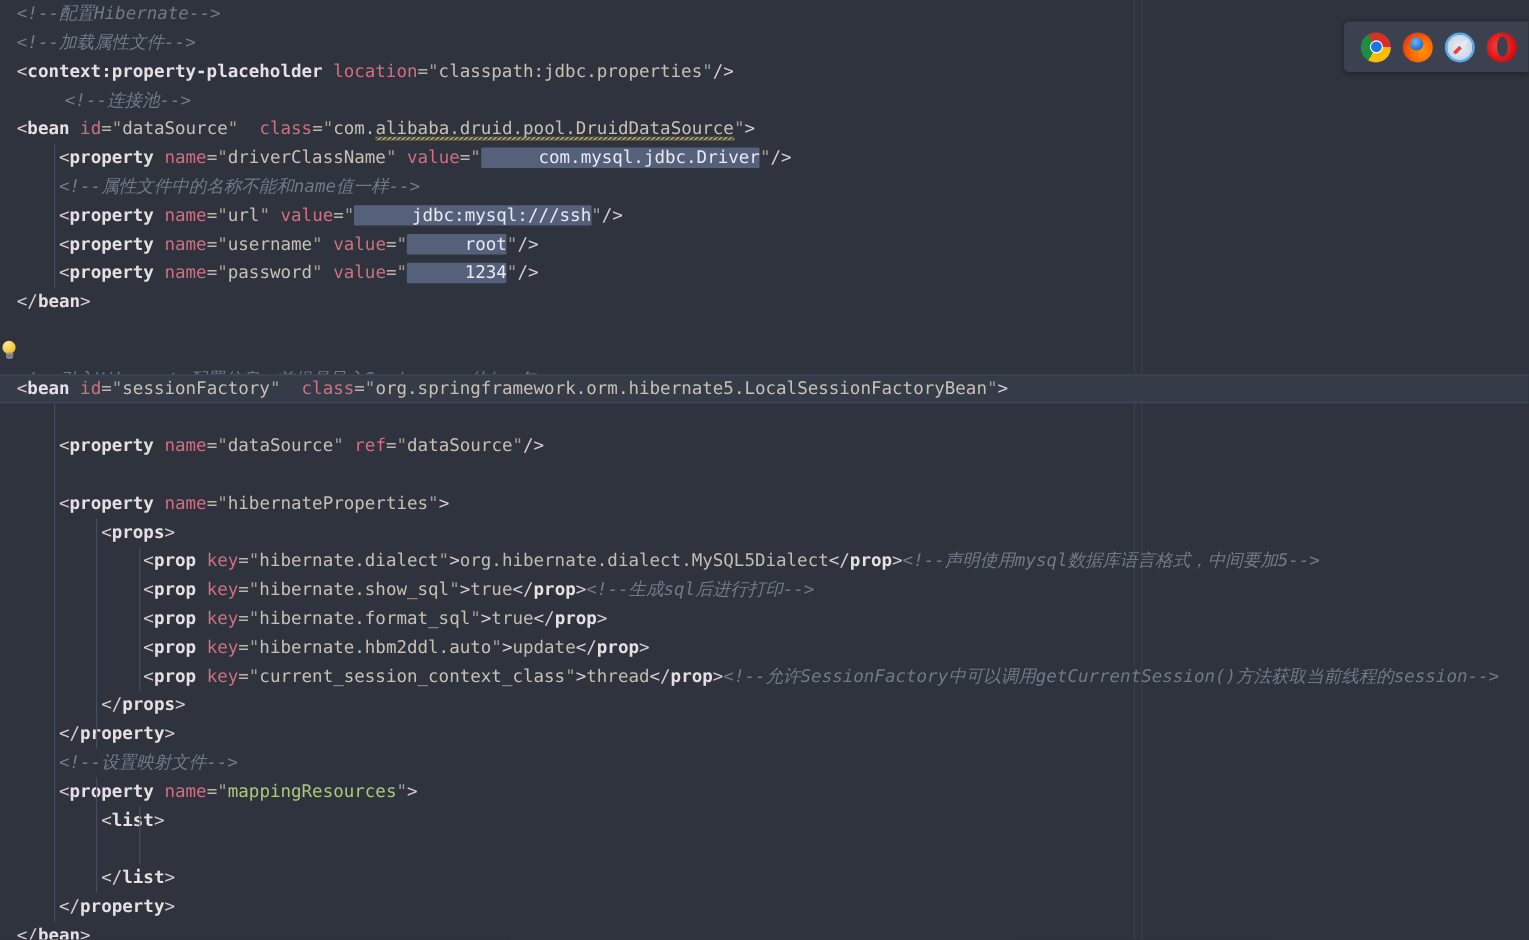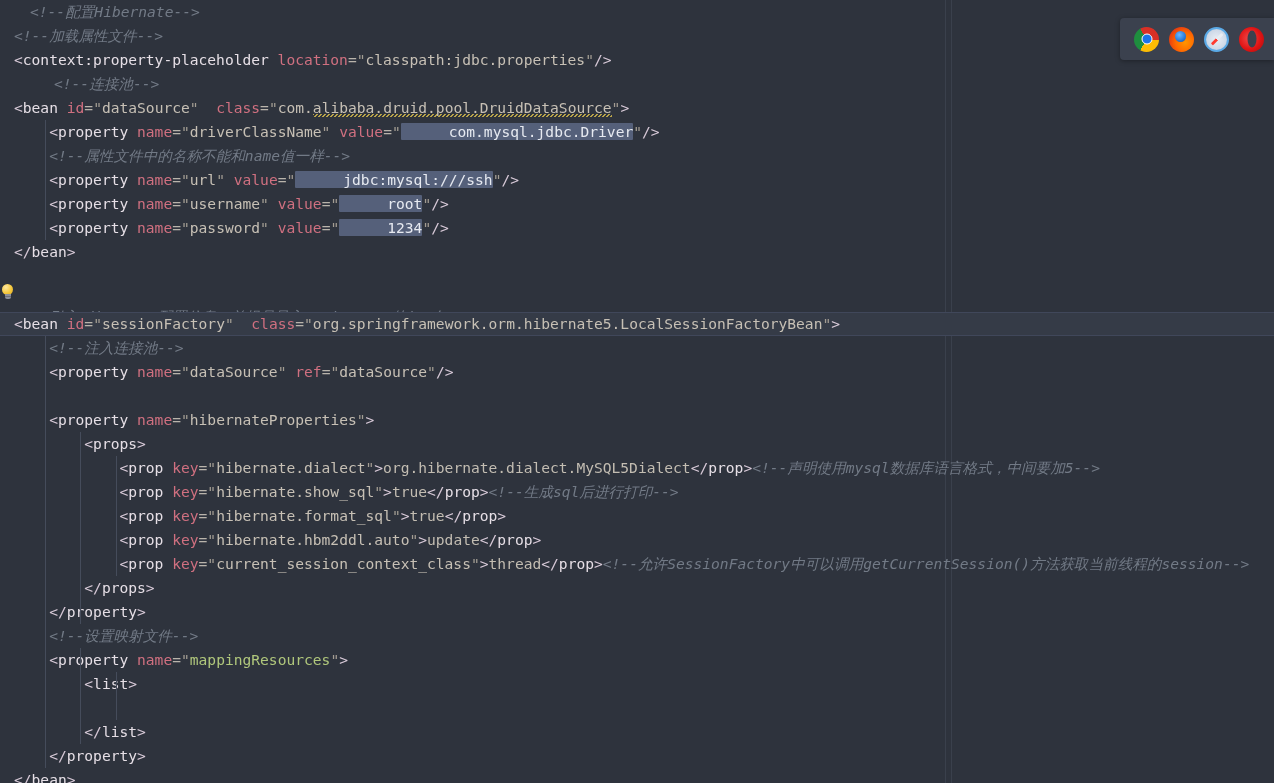--- a/index.html
+++ b/index.html
@@ -75,21 +75,21 @@
 
   
   .indent-guide {
     position: absolute;
     width: 1px;
     background: #454c5b;
   }
 
   
   .tag        { color: #d8cad8; }
-  .tagname    { color: #e6dfe6; font-weight: normal; }
+  .tagname    { color: #e6dfe6; font-weight: bold; }
   .attr       { color: #d07080; }
   .attr-green { color: #b0c77c; }
   .val        { color: #c7c0b5; }
   .val-sel    { color: #e4e8ef; }
   .text       { color: #c3bdb2; }
   .comment    { color: #727a86; font-style: italic; }
   .eq         { color: #b9b4ab; }
   .quote      { color: #a39d93; }
 
   
@@ -231,35 +231,34 @@
 <body>
 
 <div id="editor">
 
   <div class="margin-guide" style="left:945px;"></div>
   <div class="margin-guide" style="left:951px;"></div>
 
   <div class="gutter"></div>
 
   <div class="code-area" id="code-area">
-      <div class="line" style="top: 0px; padding-left: 16px;"><span class="ln-inner"><span></span><span class="comment">&lt;!--配置</span><span class="comment">Hibernate</span><span class="comment">--&gt;</span></span></div>
+      <div class="line" style="top: 0px;"><span class="ln-inner"><span></span><span class="comment">&lt;!--配置</span><span class="comment">Hibernate</span><span class="comment">--&gt;</span></span></div>
       <div class="line" style="top: 24px;"><span class="ln-inner"><span></span><span class="comment">&lt;!--加载属性文件--&gt;</span></span></div>
       <div class="line" style="top: 48px;"><span class="ln-inner"><span></span><span class="tag">&lt;</span><span class="tagname">context:property-placeholder</span><span> </span><span class="attr">location</span><span class="eq">=</span><span class="quote">"</span><span class="val">classpath:jdbc.properties</span><span class="quote">"</span><span class="tag">/&gt;</span></span></div>
       <div class="line" style="top: 72px; padding-left: 40px;"><span class="ln-inner"><span></span><span class="comment">&lt;!--连接池--&gt;</span></span></div>
       <div class="line" style="top: 96px;"><span class="ln-inner"><span></span><span class="tag">&lt;</span><span class="tagname">bean</span><span> </span><span class="attr">id</span><span class="eq">=</span><span class="quote">"</span><span class="val">dataSource</span><span class="quote">"</span><span>  </span><span class="attr">class</span><span class="eq">=</span><span class="quote">"</span><span class="val">com.</span><span class="val squiggle">alibaba.druid.pool.DruidDataSource</span><span class="quote">"</span><span class="tag">&gt;</span></span></div>
       <div class="line" style="top: 120px;"><span class="ln-inner"><span>    </span><span class="tag">&lt;</span><span class="tagname">property</span><span> </span><span class="attr">name</span><span class="eq">=</span><span class="quote">"</span><span class="val">driverClassName</span><span class="quote">"</span><span> </span><span class="attr">value</span><span class="eq">=</span><span class="quote">"</span><span class="val-sel sel">com.mysql.jdbc.Driver</span><span class="quote">"</span><span class="tag">/&gt;</span></span></div>
       <div class="line" style="top: 144px;"><span class="ln-inner"><span>    </span><span class="comment">&lt;!--属性文件中的名称不能和</span><span class="comment">name</span><span class="comment">值一样--&gt;</span></span></div>
       <div class="line" style="top: 168px;"><span class="ln-inner"><span>    </span><span class="tag">&lt;</span><span class="tagname">property</span><span> </span><span class="attr">name</span><span class="eq">=</span><span class="quote">"</span><span class="val">url</span><span class="quote">"</span><span> </span><span class="attr">value</span><span class="eq">=</span><span class="quote">"</span><span class="val-sel sel">jdbc:mysql:///ssh</span><span class="quote">"</span><span class="tag">/&gt;</span></span></div>
       <div class="line" style="top: 192px;"><span class="ln-inner"><span>    </span><span class="tag">&lt;</span><span class="tagname">property</span><span> </span><span class="attr">name</span><span class="eq">=</span><span class="quote">"</span><span class="val">username</span><span class="quote">"</span><span> </span><span class="attr">value</span><span class="eq">=</span><span class="quote">"</span><span class="val-sel sel">root</span><span class="quote">"</span><span class="tag">/&gt;</span></span></div>
       <div class="line" style="top: 216px;"><span class="ln-inner"><span>    </span><span class="tag">&lt;</span><span class="tagname">property</span><span> </span><span class="attr">name</span><span class="eq">=</span><span class="quote">"</span><span class="val">password</span><span class="quote">"</span><span> </span><span class="attr">value</span><span class="eq">=</span><span class="quote">"</span><span class="val-sel sel">1234</span><span class="quote">"</span><span class="tag">/&gt;</span></span></div>
       <div class="line" style="top: 240px;"><span class="ln-inner"><span></span><span class="tag">&lt;/</span><span class="tagname">bean</span><span class="tag">&gt;</span></span></div>
       <div class="line" style="top: 288px; margin-top: 17px;"><span class="ln-inner"><span></span><span class="comment">&lt;!--引入</span><span class="comment">Hibernate</span><span class="comment">配置信息，前提是导入</span><span class="comment">Spring.orm</span><span class="comment">的</span><span class="comment">jar</span><span class="comment">包--&gt;</span></span></div>
       <div class="current-line" style="top: 312px;"></div>
       <div class="line" style="top: 312px;"><span class="ln-inner"><span></span><span class="tag">&lt;</span><span class="tagname">bean</span><span> </span><span class="attr">id</span><span class="eq">=</span><span class="quote">"</span><span class="val">sessionFactory</span><span class="quote">"</span><span>  </span><span class="attr">class</span><span class="eq">=</span><span class="quote">"</span><span class="val">org.springframework.orm.hibernate5.LocalSessionFactoryBean</span><span class="quote">"</span><span class="tag">&gt;</span></span></div>
-      <div class="line" style="top: 336px;"><span class="ln-inner"><span>    </span><span class="comment">&lt;!--注入连接池--&gt;</span></span></div>
       <div class="line" style="top: 360px;"><span class="ln-inner"><span>    </span><span class="tag">&lt;</span><span class="tagname">property</span><span> </span><span class="attr">name</span><span class="eq">=</span><span class="quote">"</span><span class="val">dataSource</span><span class="quote">"</span><span> </span><span class="attr">ref</span><span class="eq">=</span><span class="quote">"</span><span class="val">dataSource</span><span class="quote">"</span><span class="tag">/&gt;</span></span></div>
       <div class="line" style="top: 408px;"><span class="ln-inner"><span>    </span><span class="tag">&lt;</span><span class="tagname">property</span><span> </span><span class="attr">name</span><span class="eq">=</span><span class="quote">"</span><span class="val">hibernateProperties</span><span class="quote">"</span><span class="tag">&gt;</span></span></div>
       <div class="line" style="top: 432px;"><span class="ln-inner"><span>        </span><span class="tag">&lt;</span><span class="tagname">props</span><span class="tag">&gt;</span></span></div>
       <div class="line" style="top: 456px;"><span class="ln-inner"><span>            </span><span class="tag">&lt;</span><span class="tagname">prop</span><span> </span><span class="attr">key</span><span class="eq">=</span><span class="quote">"</span><span class="val">hibernate.dialect</span><span class="quote">"</span><span class="tag">&gt;</span><span class="text">org.hibernate.dialect.MySQL5Dialect</span><span class="tag">&lt;/</span><span class="tagname">prop</span><span class="tag">&gt;</span><span class="comment">&lt;!--声明使用</span><span class="comment">mysql</span><span class="comment">数据库语言格式，中间要加</span><span class="comment">5</span><span class="comment">--&gt;</span></span></div>
       <div class="line" style="top: 480px;"><span class="ln-inner"><span>            </span><span class="tag">&lt;</span><span class="tagname">prop</span><span> </span><span class="attr">key</span><span class="eq">=</span><span class="quote">"</span><span class="val">hibernate.show_sql</span><span class="quote">"</span><span class="tag">&gt;</span><span class="text">true</span><span class="tag">&lt;/</span><span class="tagname">prop</span><span class="tag">&gt;</span><span class="comment">&lt;!--生成</span><span class="comment">sql</span><span class="comment">后进行打印--&gt;</span></span></div>
       <div class="line" style="top: 504px;"><span class="ln-inner"><span>            </span><span class="tag">&lt;</span><span class="tagname">prop</span><span> </span><span class="attr">key</span><span class="eq">=</span><span class="quote">"</span><span class="val">hibernate.format_sql</span><span class="quote">"</span><span class="tag">&gt;</span><span class="text">true</span><span class="tag">&lt;/</span><span class="tagname">prop</span><span class="tag">&gt;</span></span></div>
       <div class="line" style="top: 528px;"><span class="ln-inner"><span>            </span><span class="tag">&lt;</span><span class="tagname">prop</span><span> </span><span class="attr">key</span><span class="eq">=</span><span class="quote">"</span><span class="val">hibernate.hbm2ddl.auto</span><span class="quote">"</span><span class="tag">&gt;</span><span class="text">update</span><span class="tag">&lt;/</span><span class="tagname">prop</span><span class="tag">&gt;</span></span></div>
       <div class="line" style="top: 552px;"><span class="ln-inner"><span>            </span><span class="tag">&lt;</span><span class="tagname">prop</span><span> </span><span class="attr">key</span><span class="eq">=</span><span class="quote">"</span><span class="val">current_session_context_class</span><span class="quote">"</span><span class="tag">&gt;</span><span class="text">thread</span><span class="tag">&lt;/</span><span class="tagname">prop</span><span class="tag">&gt;</span><span class="comment">&lt;!--允许</span><span class="comment">SessionFactory</span><span class="comment">中可以调用</span><span class="comment">getCurrentSession()</span><span class="comment">方法获取当前线程的</span><span class="comment">session</span><span class="comment">--&gt;</span></span></div>
       <div class="line" style="top: 576px;"><span class="ln-inner"><span>        </span><span class="tag">&lt;/</span><span class="tagname">props</span><span class="tag">&gt;</span></span></div>
       <div class="line" style="top: 600px;"><span class="ln-inner"><span>    </span><span class="tag">&lt;/</span><span class="tagname">property</span><span class="tag">&gt;</span></span></div>

